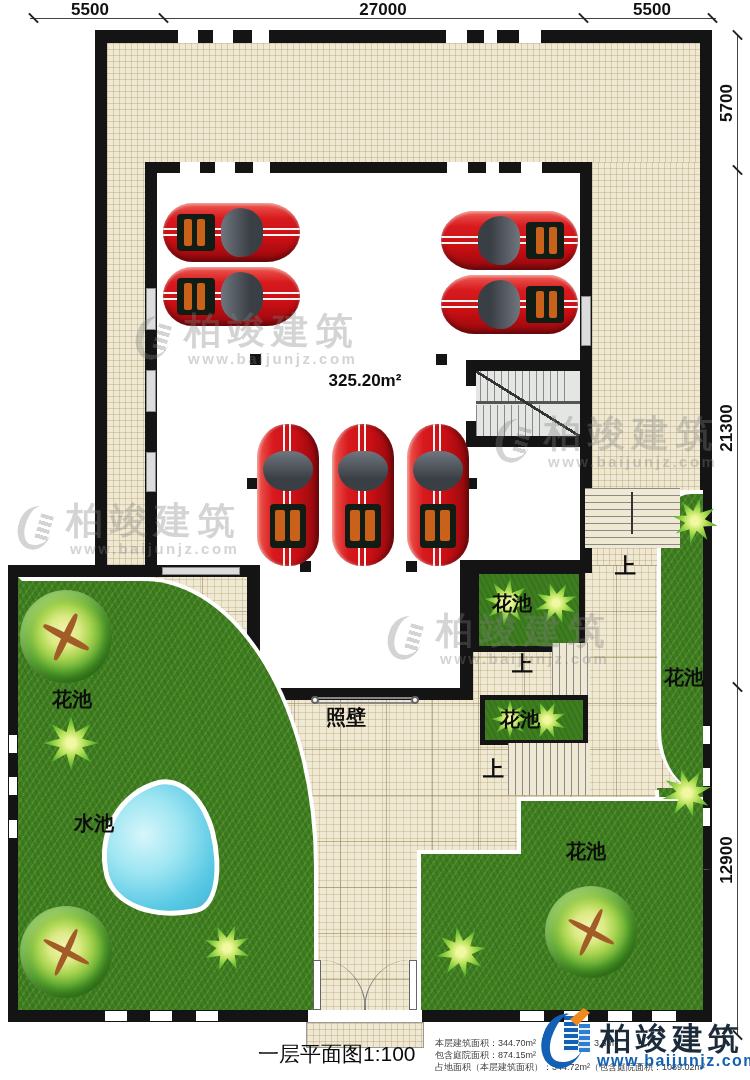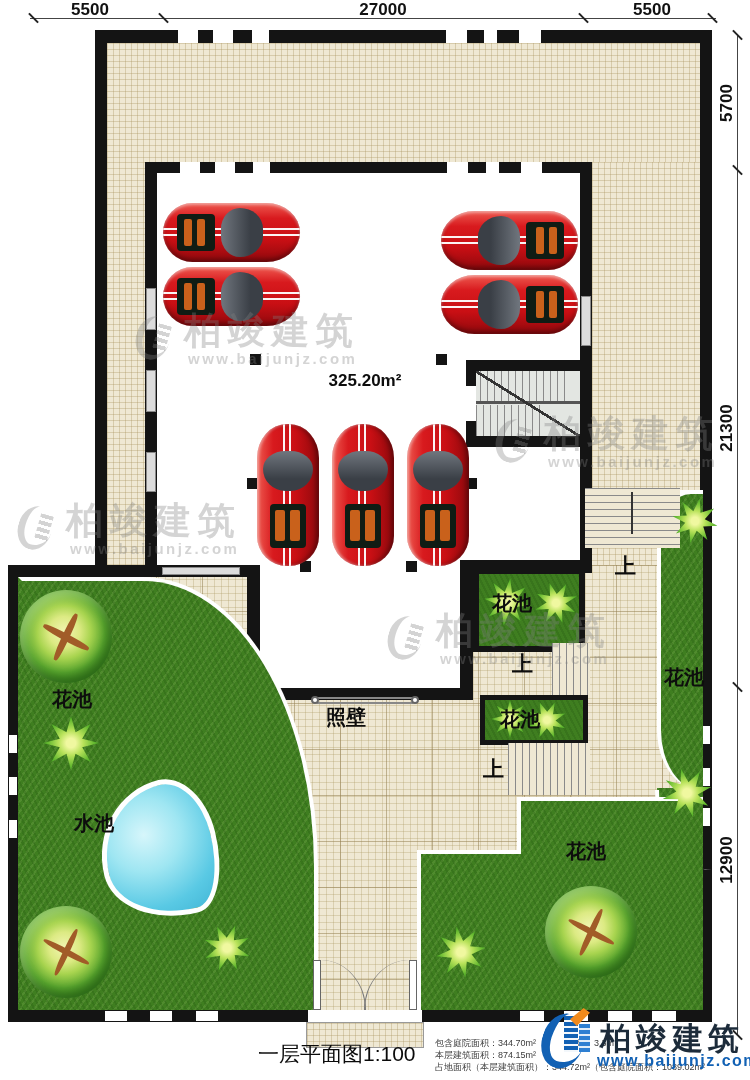--- a/index.html
+++ b/index.html
@@ -309,25 +309,25 @@
   </div>
   <div class="wm" style="left:390px;top:612px">
     <div class="wm-ic" style="left:-2px;top:4px"></div>
     <div class="t1" style="margin-left:46px">柏竣建筑</div>
     <div class="t2" style="margin-left:50px">www.baijunjz.com</div>
   </div>
 
   <div class="title-txt" style="left:258px;top:1040px">一层平面图1:100</div>
   <div class="info" style="left:435px;top:1037px">
     <div>
-      <span>包含庭院面积：344.70m²</span>
+      <span>本层建筑面积：344.70m²</span>
       <span style="display:inline-block;width:26px"></span>
       <span>层高：3.3m</span>
     </div>
-    <div>本层建筑面积：874.15m²</div>
+    <div>包含庭院面积：874.15m²</div>
     <div>占地面积（本层建筑面积）：344.72m²（包含庭院面积：1089.02m²</div>
   </div>
 
   <div class="abs" style="left:540px;top:1008px;width:58px;height:66px">
     <div class="logo-cres" style="left:2px;top:5px"></div>
     <div class="logo-b1" style="left:24px;top:8px;width:14px;height:36px"></div>
     <div class="logo-b2" style="left:39px;top:16px;width:11px;height:28px"></div>
     <div class="logo-or" style="left:30px;top:0;width:20px;height:18px"></div>
   </div>
   <div class="brand-name" style="left:600px;top:1018px">柏竣建筑</div>

